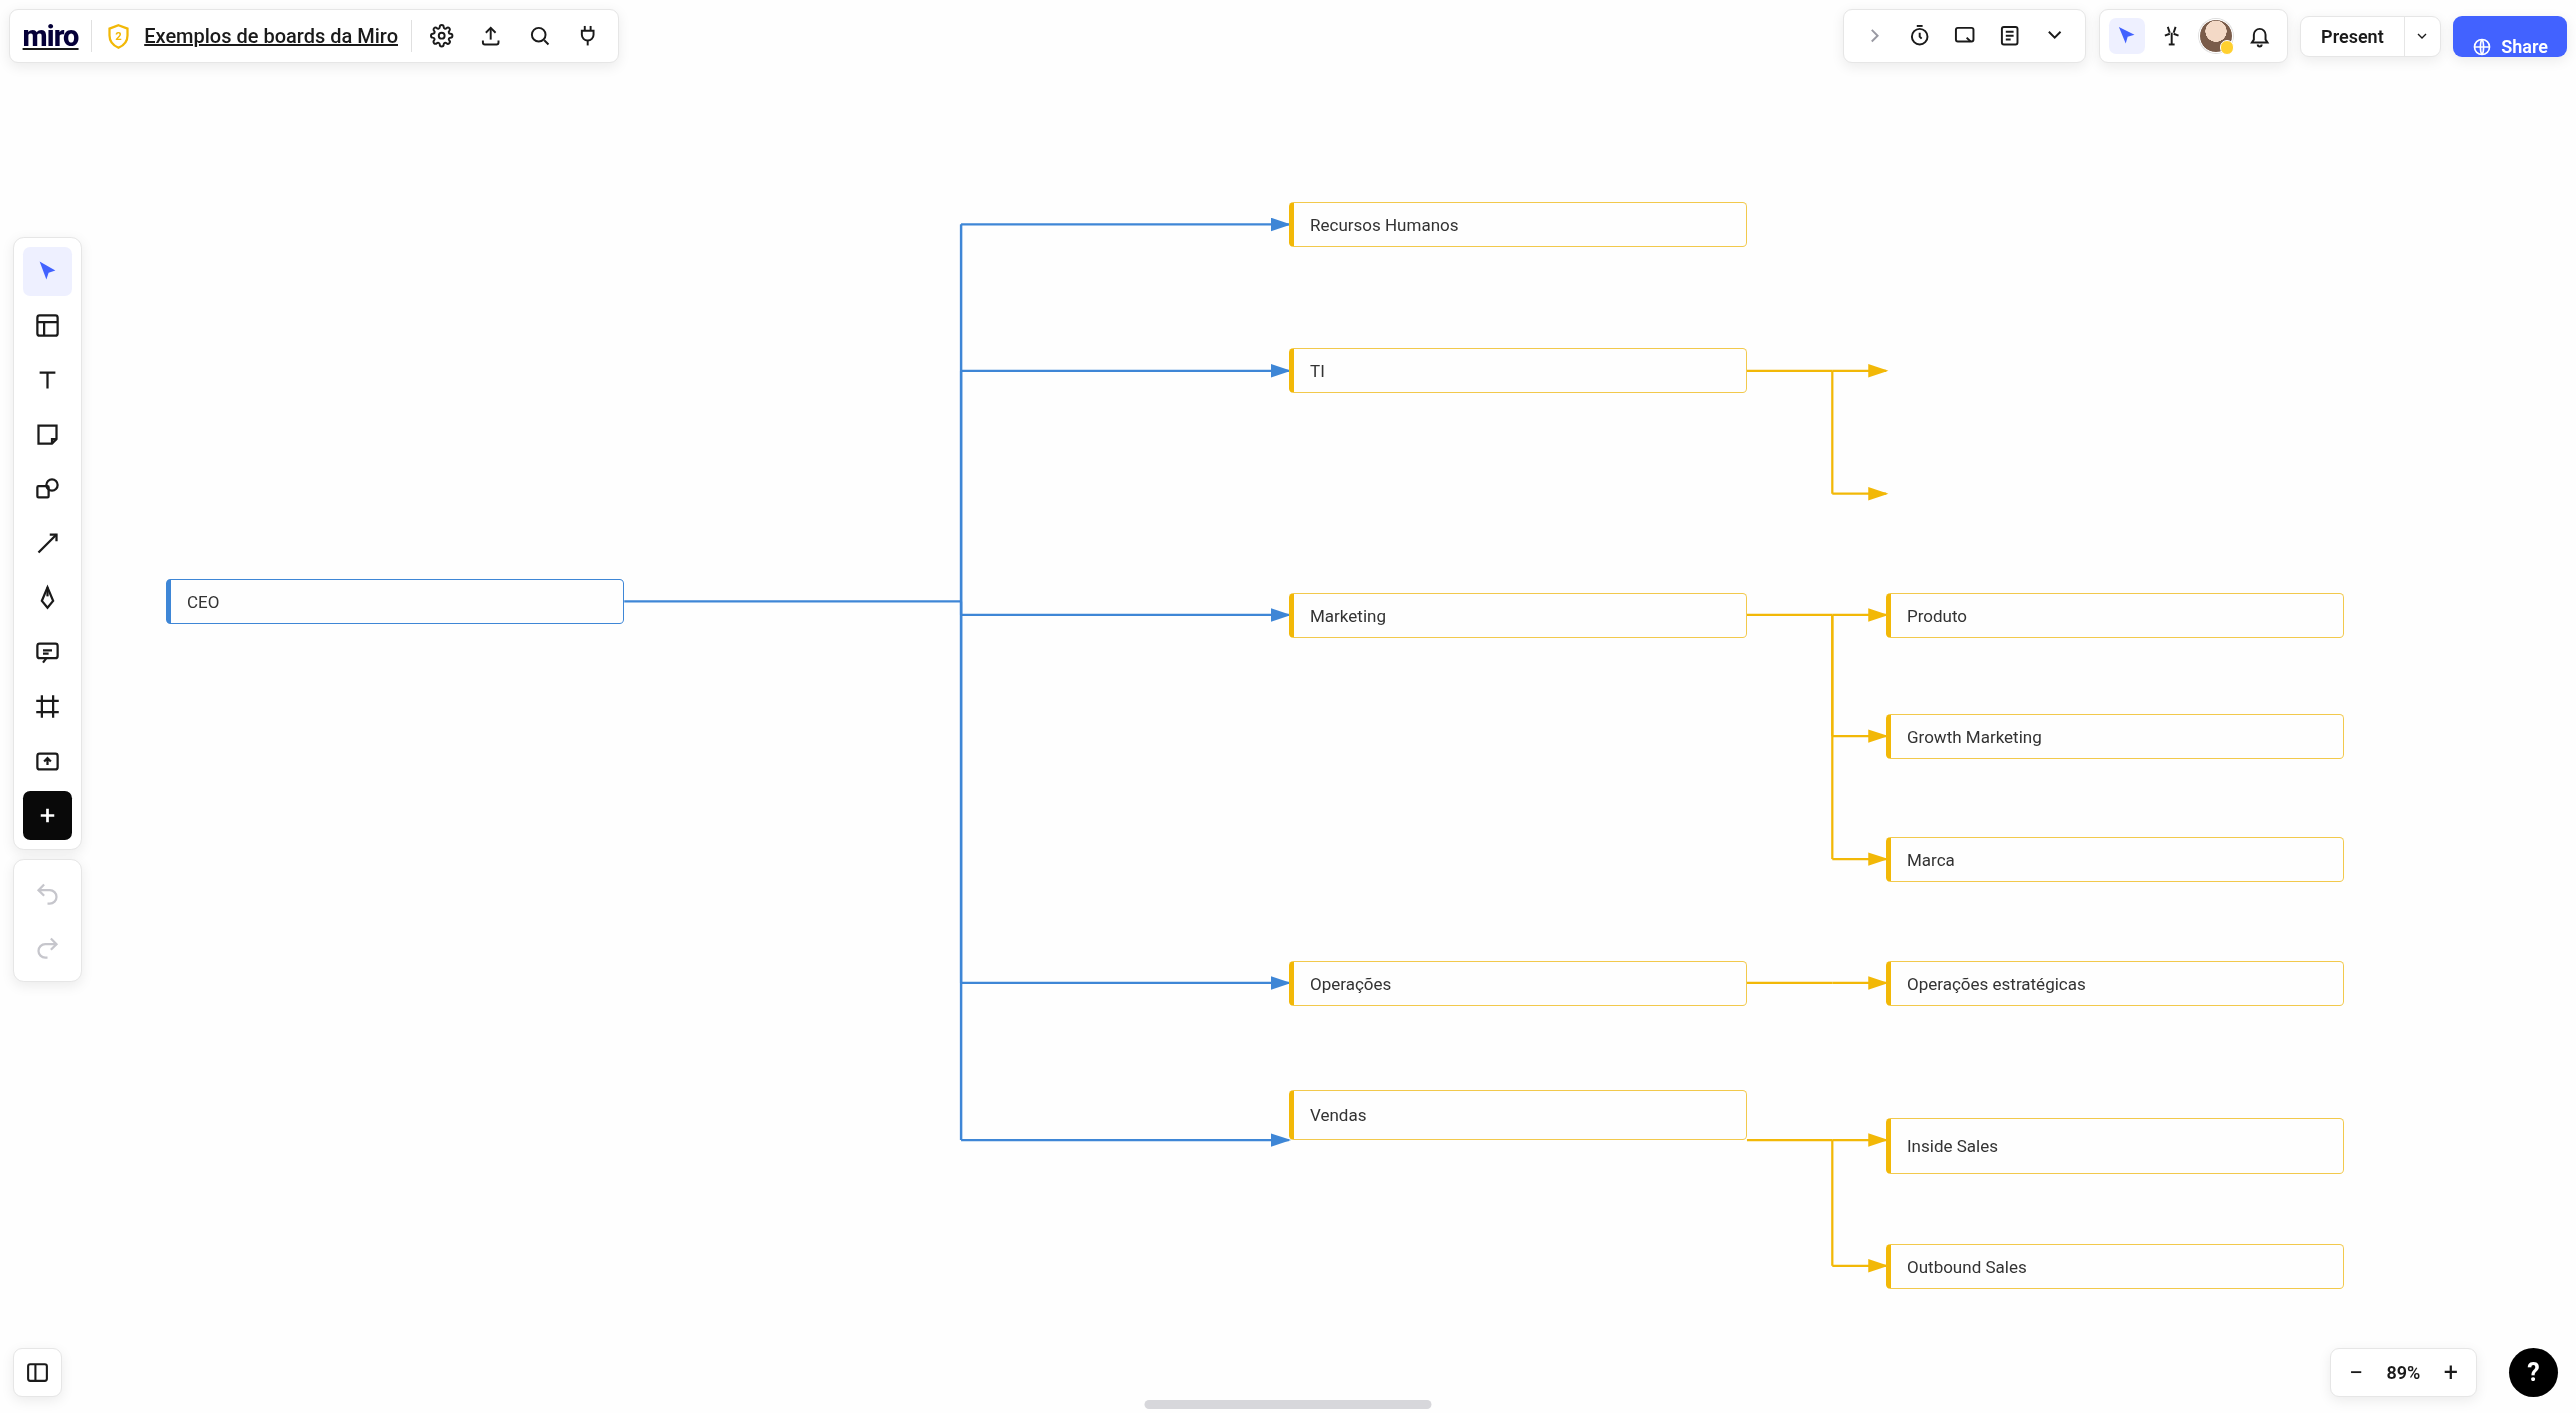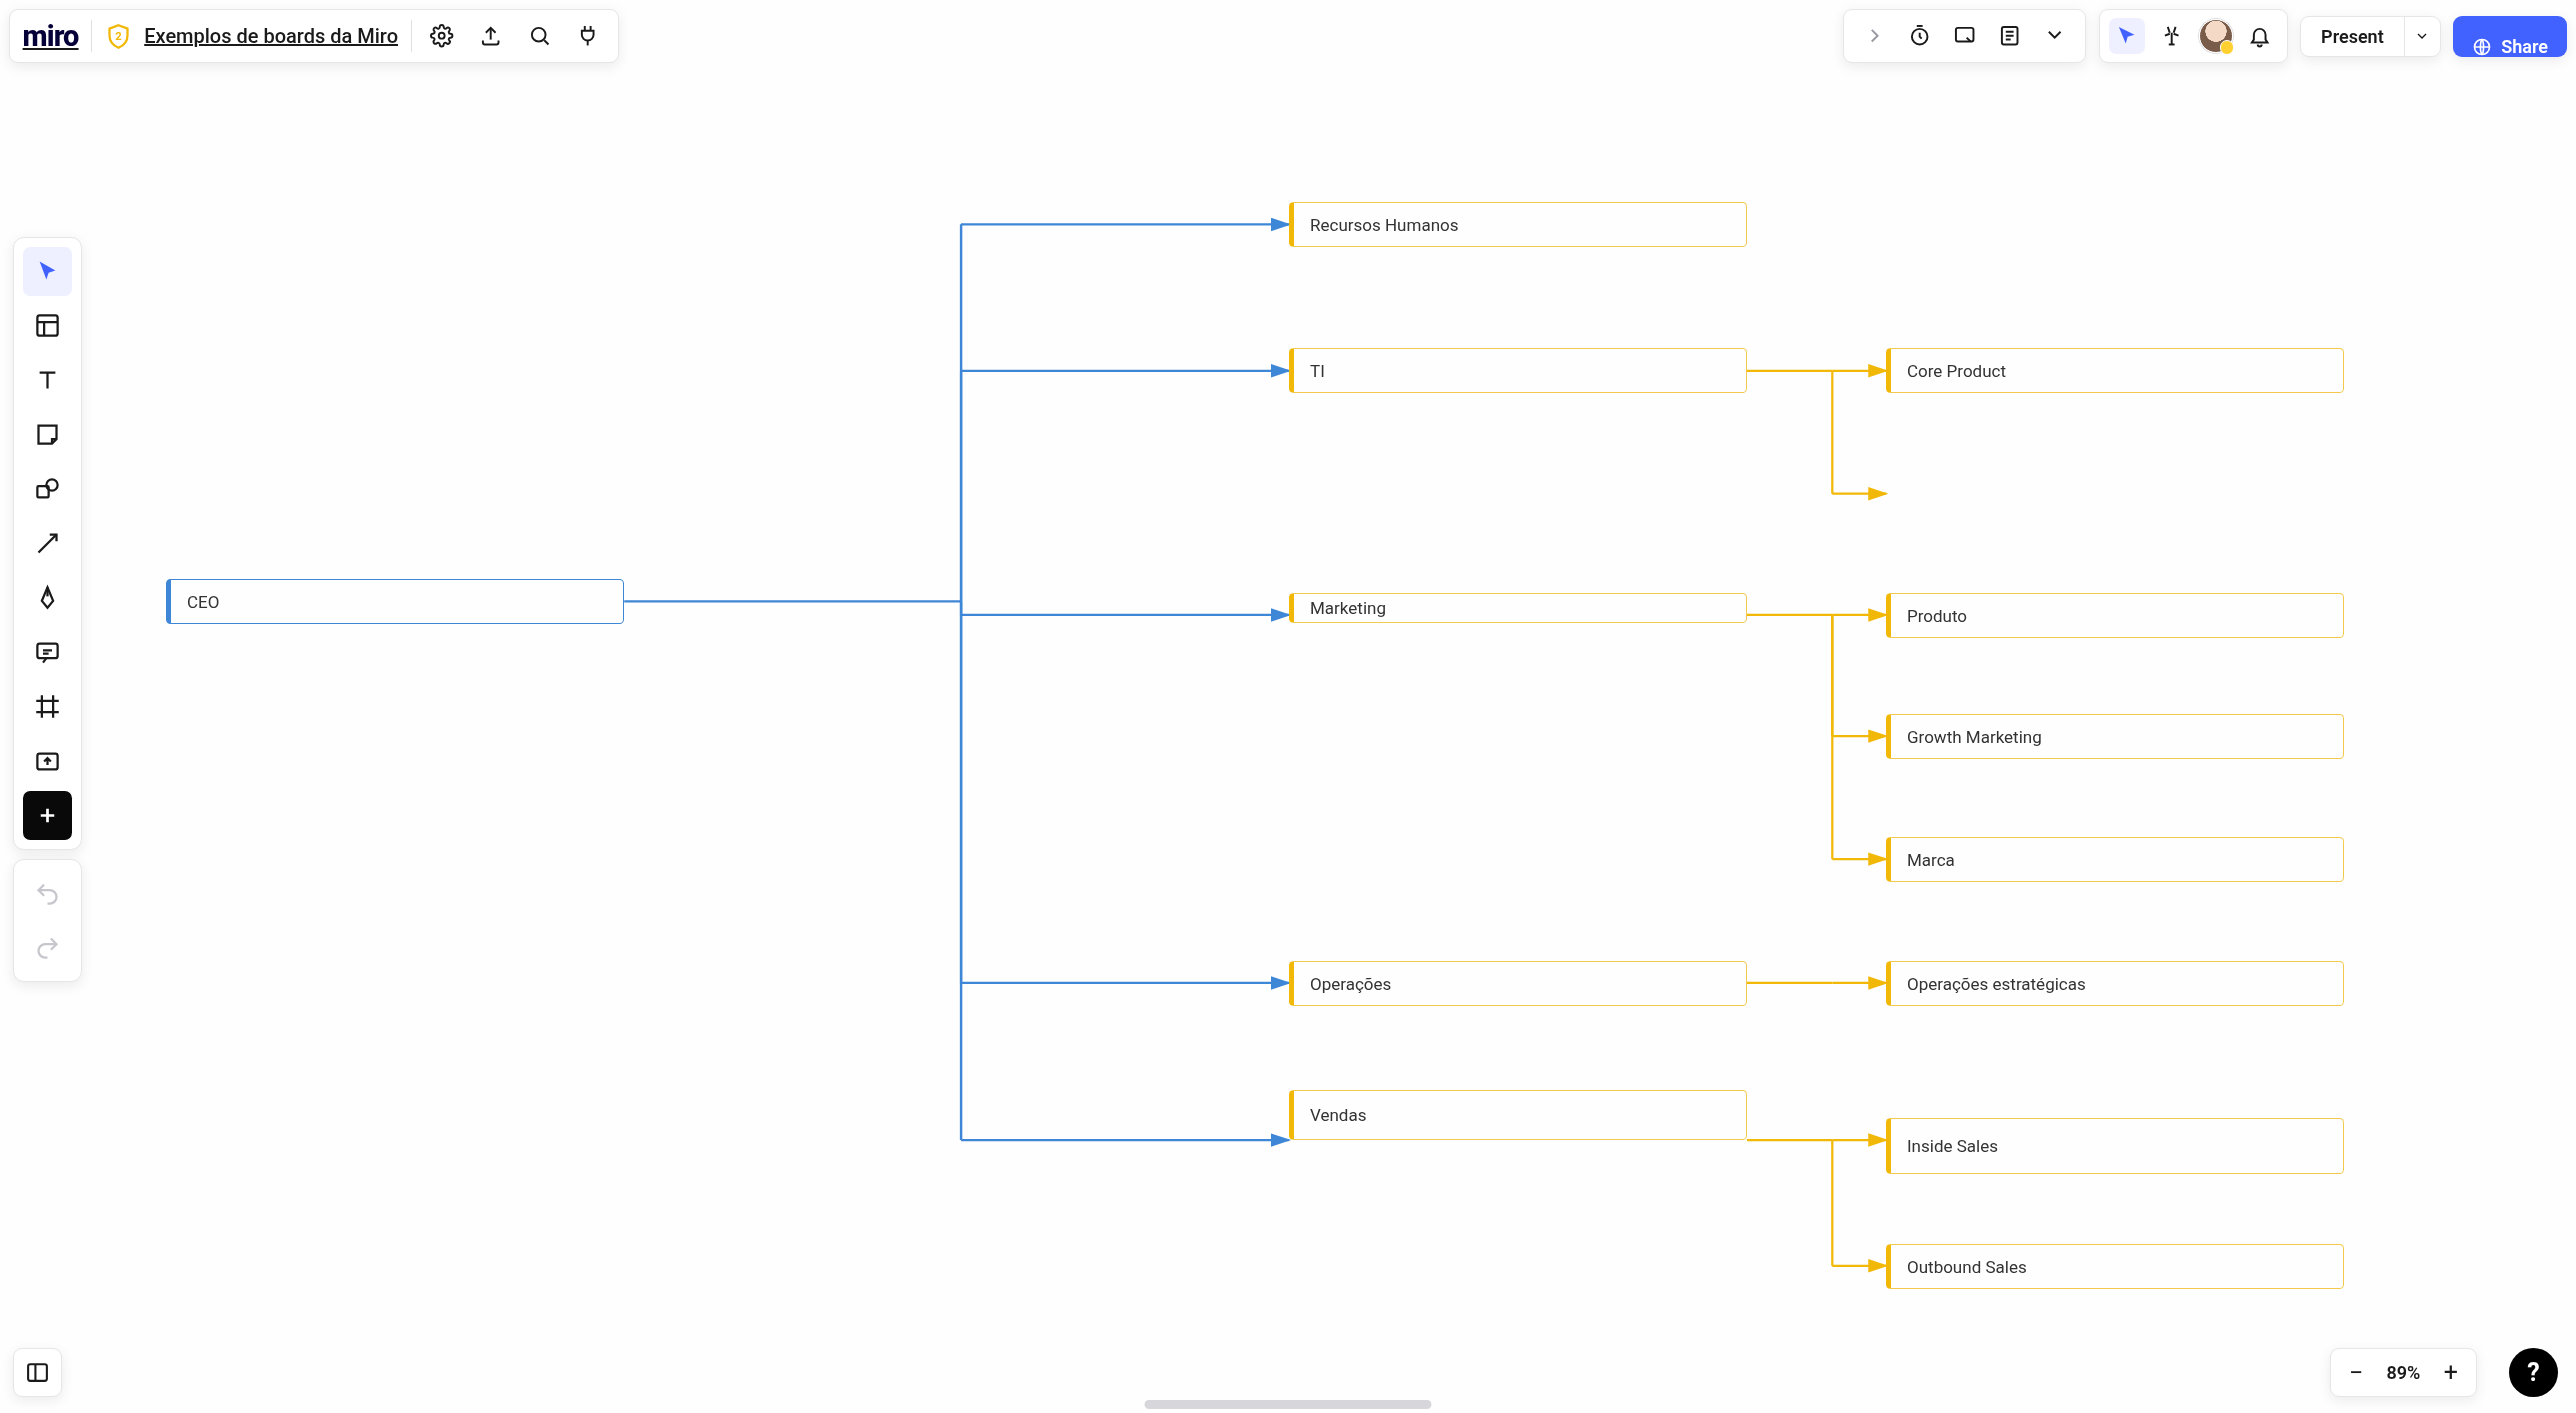--- a/index.html
+++ b/index.html
@@ -199,22 +199,21 @@
       <path d="M 1070 1270 L 1435 1270" stroke="#3e86d6" stroke-width="2.5" fill="none" marker-end="url(#arrow-3e86d6)"></path>
       <path d="M 1945 1270 L 2040 1270" stroke="#f2b807" stroke-width="2.5" fill="none"></path>
       <path d="M 2040 1270 L 2100 1270" stroke="#f2b807" stroke-width="2.5" fill="none" marker-end="url(#arrow-f2b807)"></path>
       <path d="M 2040 1270 L 2040 1410 L 2040 1410" stroke="#f2b807" stroke-width="2.5" fill="none"></path>
       <path d="M 2040 1410 L 2100 1410" stroke="#f2b807" stroke-width="2.5" fill="none" marker-end="url(#arrow-f2b807)"></path>
       <path d="M 1070 250 L 1070 1270 L 1070 1270" stroke="#3e86d6" stroke-width="2.5" fill="none"></path>
     </svg>
 <div class="node ceo" style="left: 166px; top: 579px; width: 458px; height: 45px; font-size: 17px;">CEO</div>
     <div class="node dept" style="left: 1289px; top: 202px; width: 458px; height: 45px; font-size: 17px;">Recursos Humanos</div>
     <div class="node dept" style="left: 1289px; top: 348px; width: 458px; height: 45px; font-size: 17px;">TI</div>
-    <div class="node sub" style="left: 1886px; top: 348px; width: 458px; height: 45px; font-size: 17px;">Core Product</div>
-    <div class="node dept" style="left: 1289px; top: 593px; width: 458px; height: 30px; font-size: 17px;">Marketing</div>
+    <div class="node dept" style="left: 1289px; top: 593px; width: 458px; height: 45px; font-size: 17px;">Marketing</div>
     <div class="node sub" style="left: 1886px; top: 593px; width: 458px; height: 45px; font-size: 17px;">Produto</div>
     <div class="node sub" style="left: 1886px; top: 714px; width: 458px; height: 45px; font-size: 17px;">Growth Marketing</div>
     <div class="node sub" style="left: 1886px; top: 837px; width: 458px; height: 45px; font-size: 17px;">Marca</div>
     <div class="node dept" style="left: 1289px; top: 961px; width: 458px; height: 45px; font-size: 17px;">Operações</div>
     <div class="node sub" style="left: 1886px; top: 961px; width: 458px; height: 45px; font-size: 17px;">Operações estratégicas</div>
     <div class="node dept" style="left: 1289px; top: 1090px; width: 458px; height: 50px; font-size: 17px;">Vendas</div>
     <div class="node sub" style="left: 1886px; top: 1118px; width: 458px; height: 56px; font-size: 17px;">Inside Sales</div>
     <div class="node sub" style="left: 1886px; top: 1244px; width: 458px; height: 45px; font-size: 17px;">Outbound Sales</div>
   </div>
 

